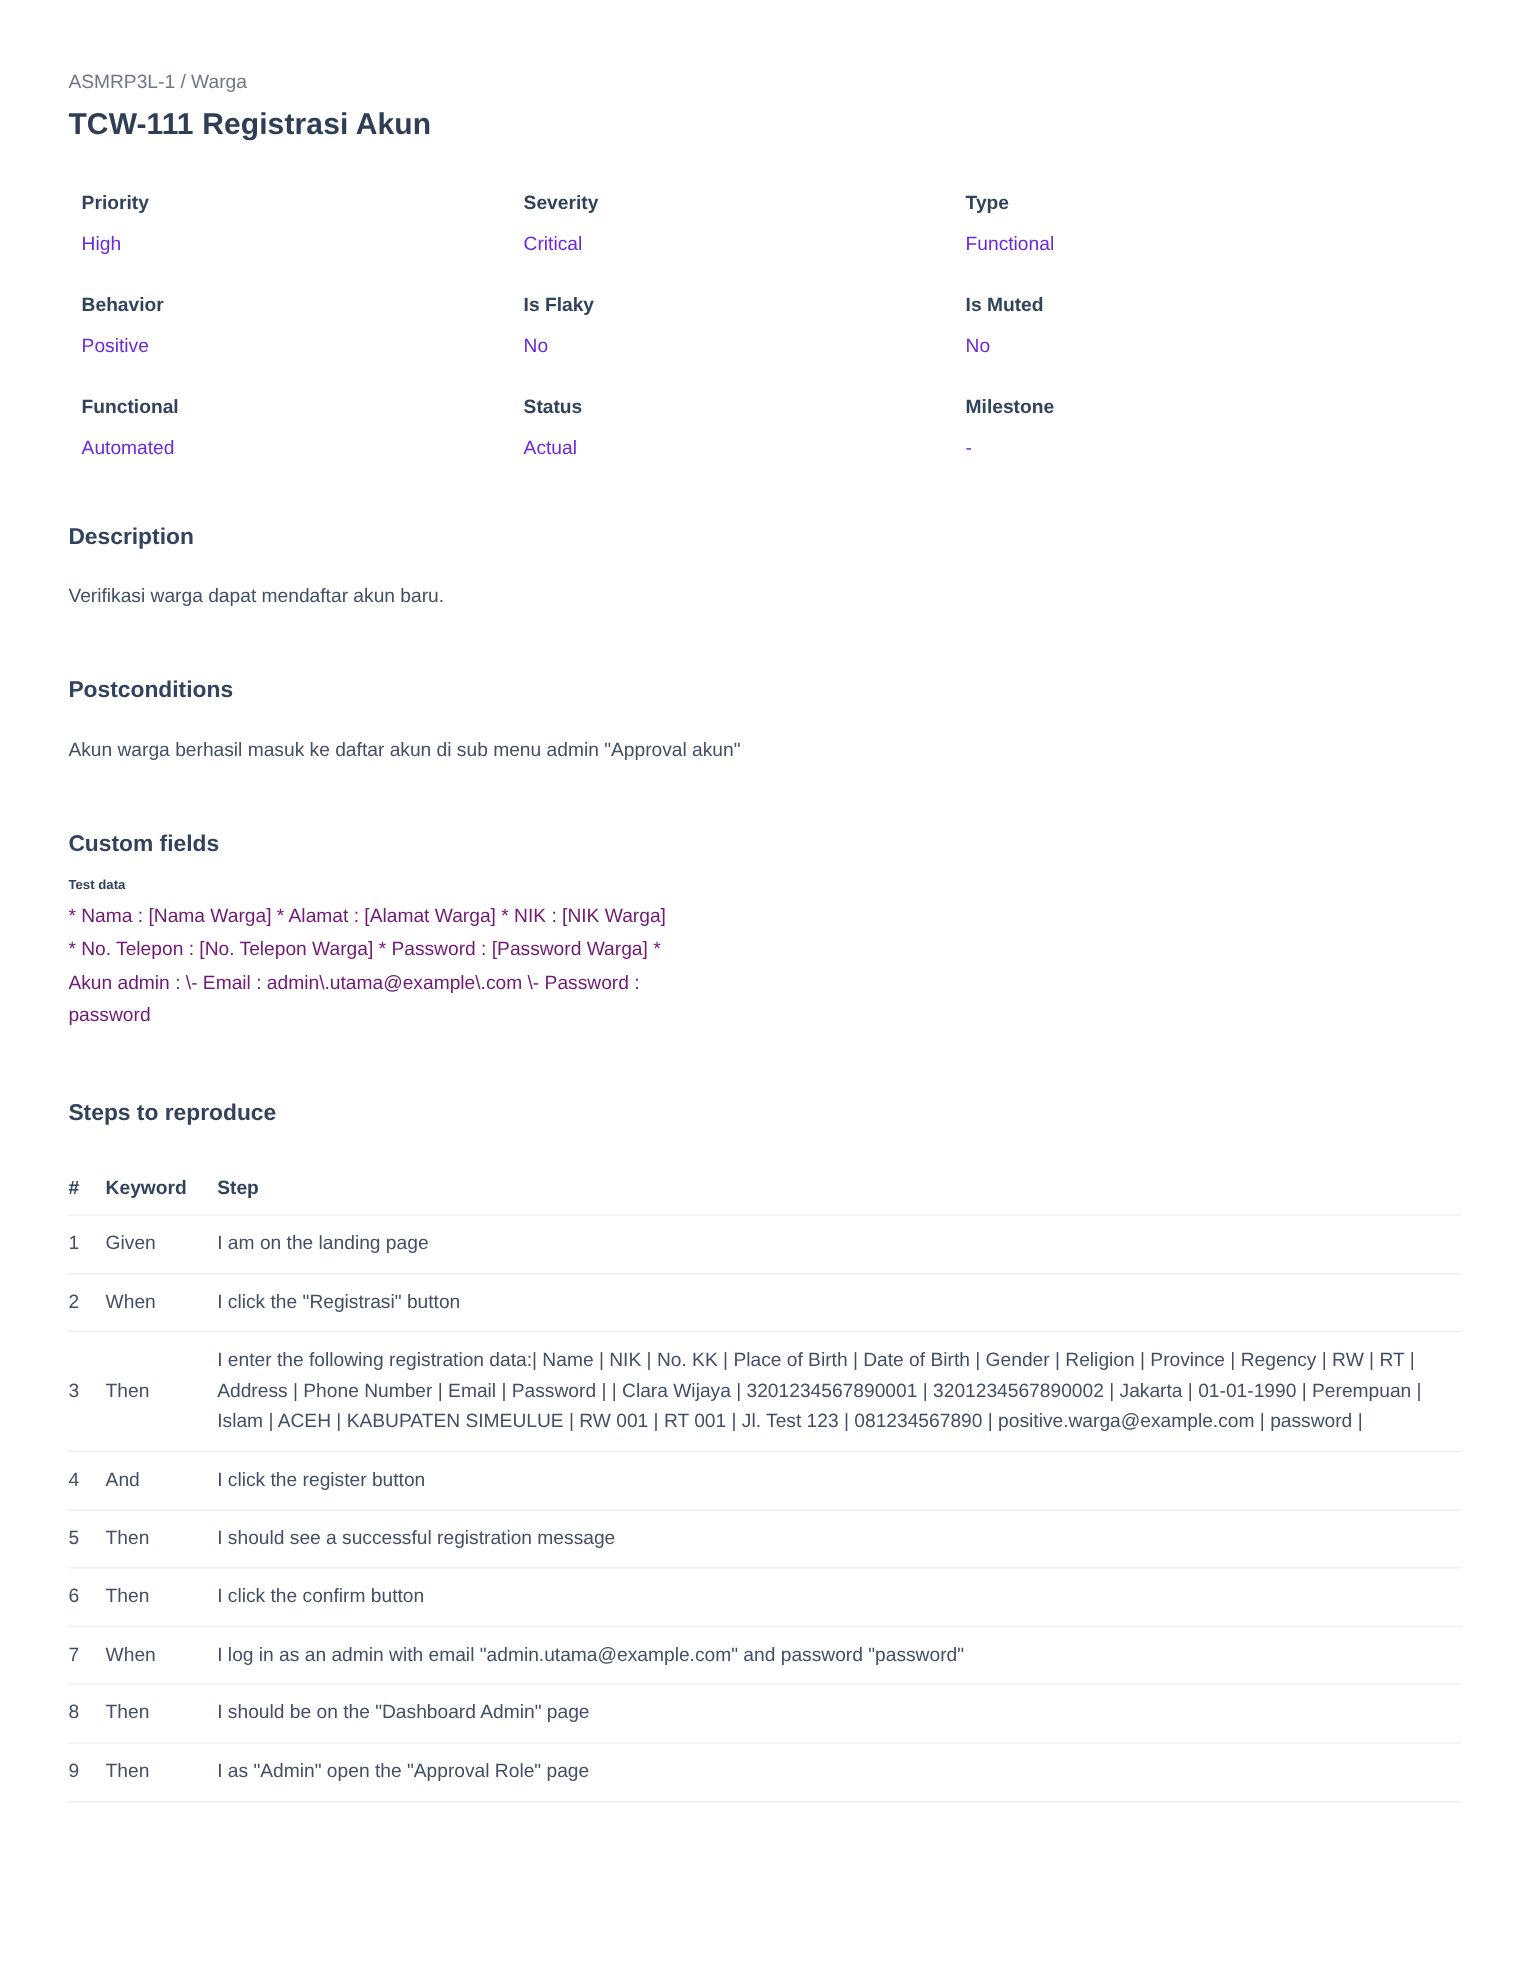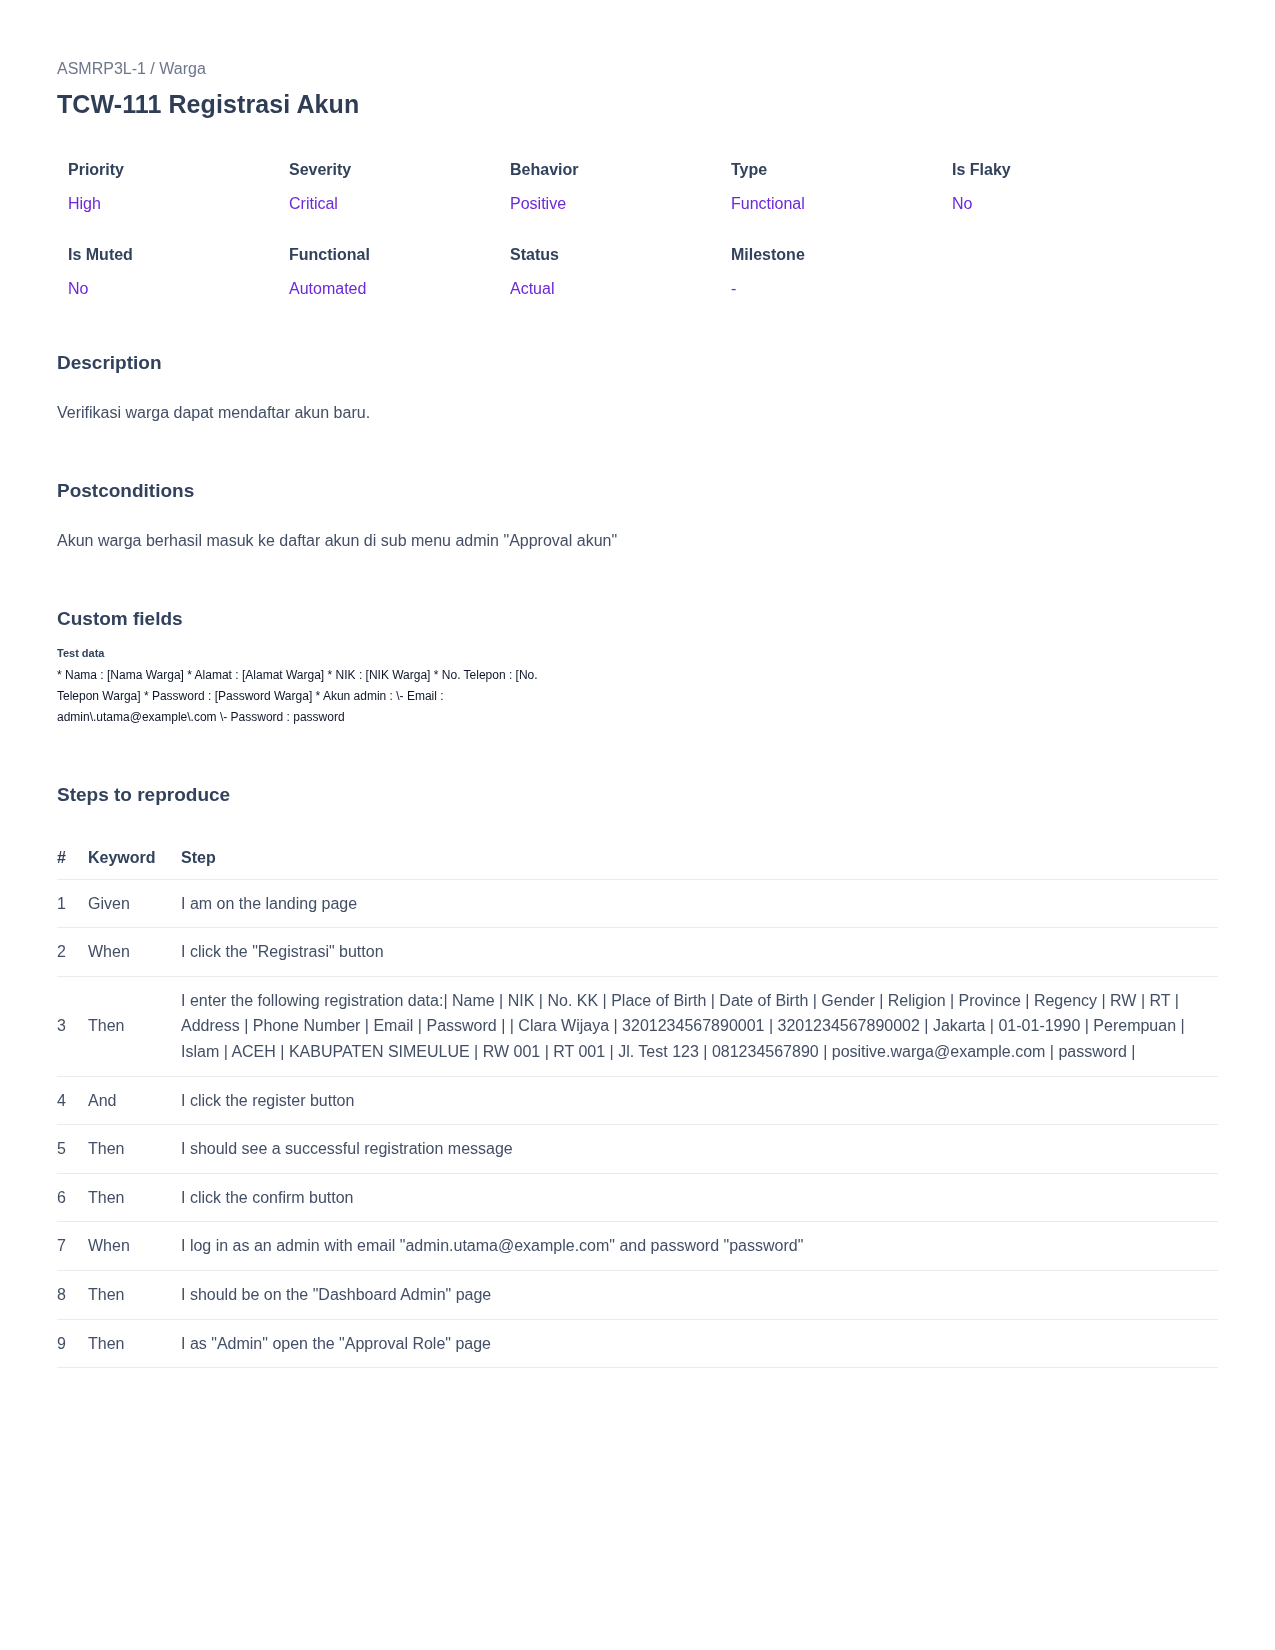--- a/index.html
+++ b/index.html
@@ -24,21 +24,21 @@
     font-size: 25px;
     font-weight: 700;
     color: #2f3d55;
     letter-spacing: 0.1px;
   }
   .fields-grid {
     margin-top: 42px;
     margin-left: 11px;
     width: 1105px;
     display: grid;
-    grid-template-columns: repeat(5, 1fr);
+    grid-template-columns: repeat(3, 1fr);
     row-gap: 33px;
   }
   .field .field-label {
     font-size: 16px;
     font-weight: 700;
     color: #32425c;
     margin-bottom: 16px;
   }
   .field .field-value {
     font-size: 16px;
@@ -58,22 +58,22 @@
   }
   .sub-heading {
     font-size: 11px;
     font-weight: 700;
     color: #32425c;
     margin-top: -8px;
     margin-bottom: 6px;
   }
   .testdata-text {
     max-width: 500px;
-    font-size: 12px;
-    color: #0f172a;
+    font-size: 16px;
+    color: #701a75;
     line-height: 1.73;
   }
   .steps-section { margin-top: 56px; }
   table.steps-table {
     width: 100%;
     border-collapse: collapse;
     table-layout: fixed;
   }
   table.steps-table th, table.steps-table td {
     text-align: left;
@@ -108,26 +108,26 @@
   <div class="fields-grid">
     <div class="field">
       <div class="field-label">Priority</div>
       <div class="field-value">High</div>
     </div>
     <div class="field">
       <div class="field-label">Severity</div>
       <div class="field-value">Critical</div>
     </div>
     <div class="field">
+      <div class="field-label">Type</div>
+      <div class="field-value">Functional</div>
+    </div>
+    <div class="field">
       <div class="field-label">Behavior</div>
       <div class="field-value">Positive</div>
-    </div>
-    <div class="field">
-      <div class="field-label">Type</div>
-      <div class="field-value">Functional</div>
     </div>
     <div class="field">
       <div class="field-label">Is Flaky</div>
       <div class="field-value">No</div>
     </div>
     <div class="field">
       <div class="field-label">Is Muted</div>
       <div class="field-value">No</div>
     </div>
     <div class="field">

